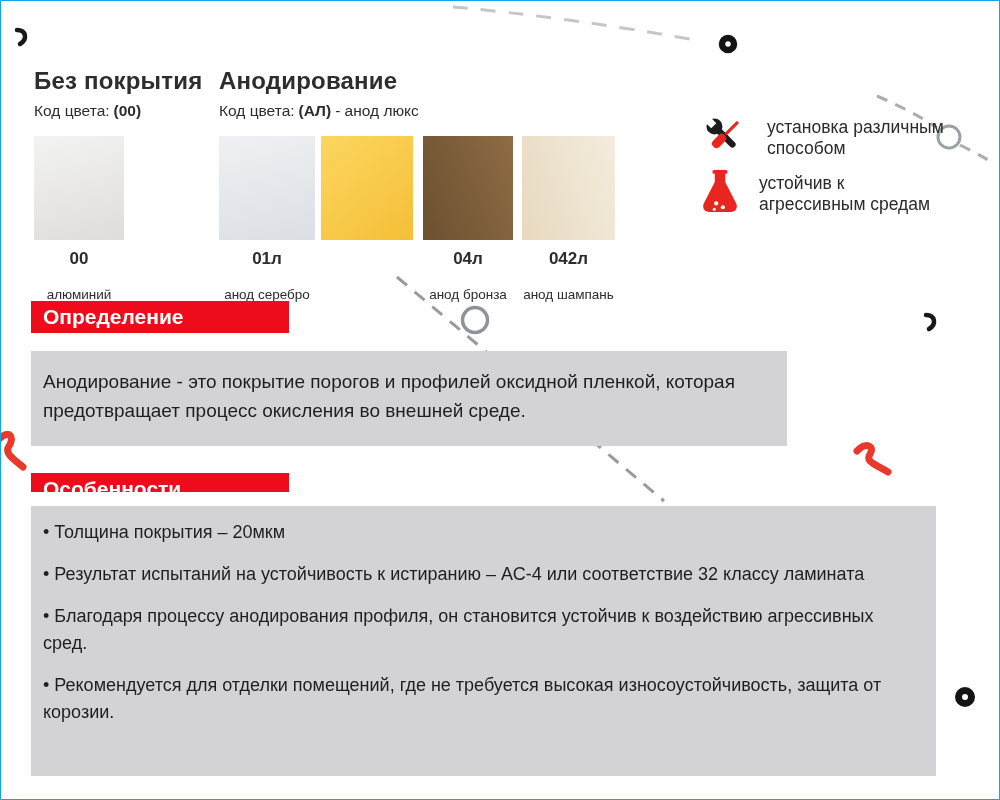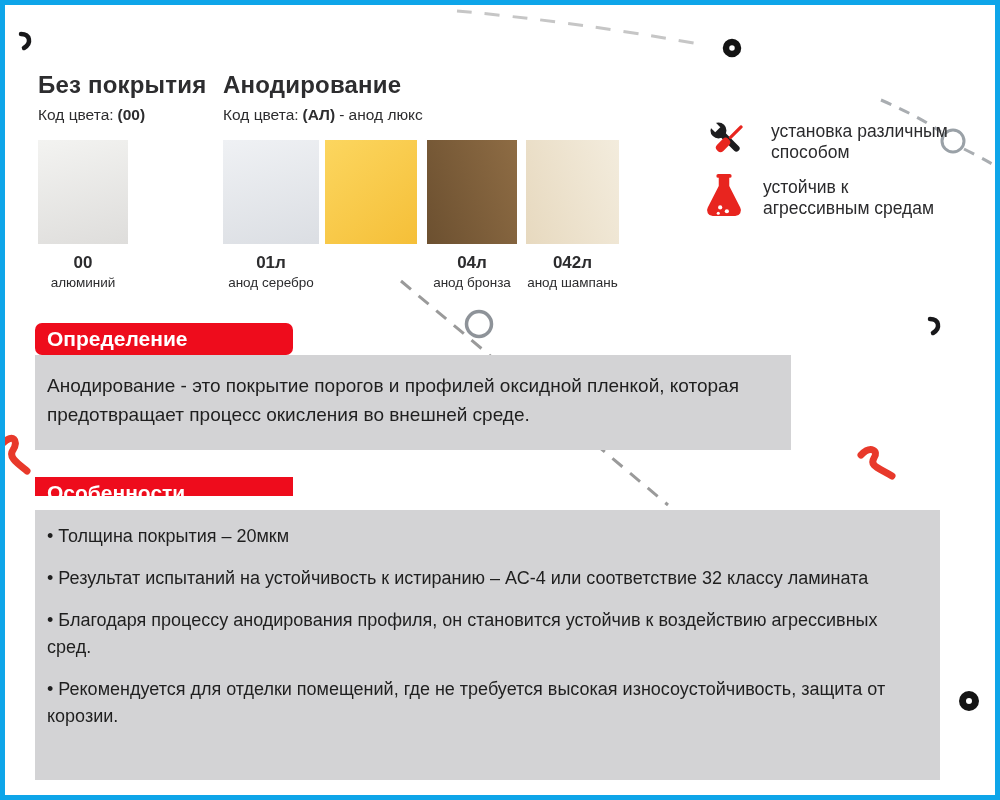--- a/index.html
+++ b/index.html
@@ -1,50 +1,50 @@
 <!DOCTYPE html>
 <html><head>
 <meta charset="utf-8">
 <style>
   * { margin:0; padding:0; box-sizing:border-box; }
   body { background:#fff; font-family:"Liberation Sans","DejaVu Sans",sans-serif; }
   .canvas { position:relative; width:1000px; height:800px; background:#ffffff;
-            border:5px solid #0ea5e9; overflow:hidden; color:#2b2b2d;text-decoration:underline; }
+            border:1px solid #0ea5e9; overflow:hidden; color:#2b2b2d;text-decoration:underline; }
   .decor-layer { position:absolute; left:0; top:0; width:1000px; height:800px; }
 
   
   .col-head { position:absolute; top:66px; }
   .col-head h1 { font-size:24px; font-weight:bold; color:#2d2d2f; letter-spacing:.2px; margin-bottom:7px; }
   .code-line { font-size:15.5px; color:#2d2d2f; }
   .code-line strong { margin-left:4px; }
   .code-suffix { margin-left:4px; }
 
   
   .swatch { position:absolute; top:135px; }
   .swatch-color { width:100%; height:104px; }
   .swatch-label { margin-top:9px; text-align:center; white-space:nowrap; }
   .swatch-code { font-size:17px; font-weight:bold; color:#2c2c2e; }
-  .swatch-name { font-size:13.5px; color:#2c2c2e; margin-top:2px; }
+  .swatch-name { font-size:13.5px; color:#2c2c2e; margin-top:18px; }
 
   
   .benefits { position:absolute; left:698px; top:108px; width:280px; }
   .benefit-row { display:flex; align-items:center; }
   .benefit-row .icon { flex:0 0 auto; }
   .benefit-label { margin-left:18px; font-size:17.5px; line-height:1.22; color:#2b2b2d; }
   .row-1 { height:60px; }
   .row-1 .benefit-label { width:200px; }
   .row-2 { height:50px; margin-top:4px; }
   .row-2 .benefit-label { width:198px; }
   .row-3 { height:54px; margin-top:4px; }
   .row-3 .benefit-label { width:190px; }
 
   
   .band { position:absolute; left:30px; height:32px; width:258px; background:#ee0c1c;
           color:#ffffff; font-weight:bold; font-size:21px; padding:4px 0 0 12px; }
-  .band-definition { top:318px;border-radius:7px; }
+  .band-definition { top:300px; }
   .band-features  { top:472px; height:19px; }
   .panel { position:absolute; left:30px; background:#d3d3d5; }
   .panel-definition { top:350px; width:756px; height:95px; padding:17px 24px 0 12px;
                       font-size:19px; line-height:1.5; color:#1f1f1f; }
   .panel-features { top:505px; width:905px; height:270px; padding:13px 18px 0 12px;
                     font-size:18px; line-height:1.5; color:#1f1f1f; }
   .panel-features p { margin:0 0 15px; }
   .panel-features p::before { content:"• "; }
 </style>
 </head>

